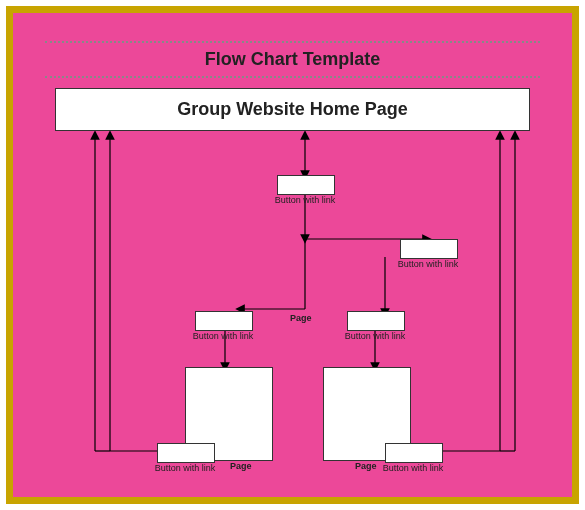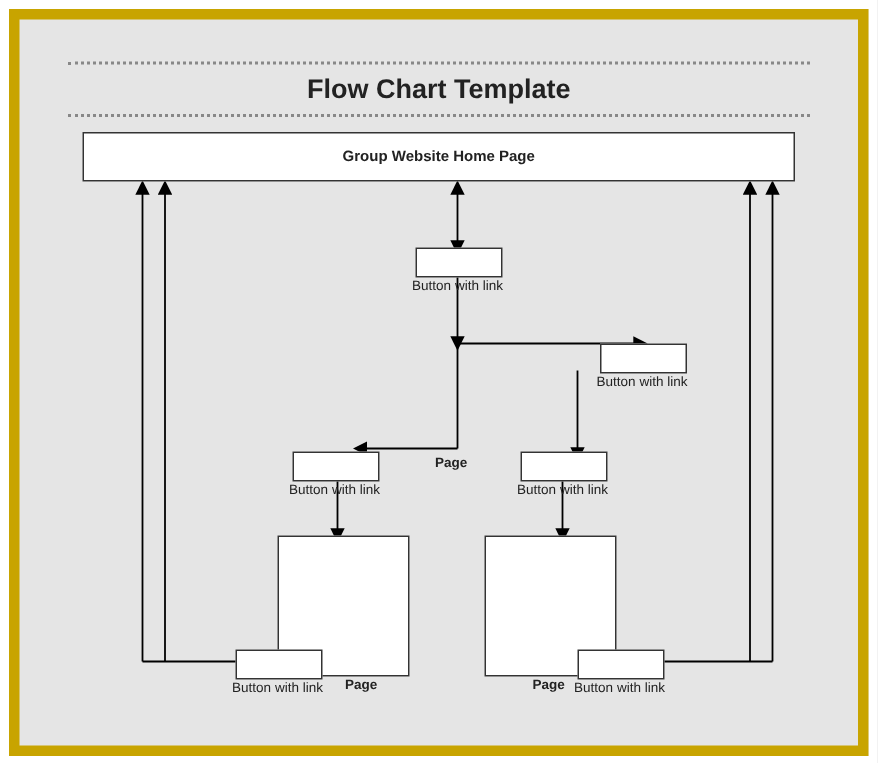--- a/index.html
+++ b/index.html
@@ -1,21 +1,21 @@
 <!DOCTYPE html>
 <html><head>
 <meta charset="utf-8">
 <style>
   html,body{margin:0;padding:0;}
   body{width:585px;height:510px;position:relative;font-family:Arial,Helvetica,sans-serif;background:#fff;}
-  .frame{position:absolute;left:6px;top:6px;right:6px;bottom:6px;border:7px solid #c8a400;background:#e5e5e5;}
+  .frame{position:absolute;left:6px;top:6px;right:6px;bottom:6px;border:7px solid #c8a400;background:#ec4899;}
   .inner{position:absolute;left:22px;right:22px;top:28px;bottom:18px;}
   .dots{border-top:2px dotted #888;height:0;margin:0 10px;}
   .title{text-align:center;font-weight:bold;font-size:18px;padding:6px 0 6px 0;color:#222;}
-  .hero{margin:10px 20px 0 20px;border:1px solid #333;padding:10px 0;text-align:center;font-weight:bold;font-size:10px;color:#222;background:#fff;}
+  .hero{margin:10px 20px 0 20px;border:1px solid #333;padding:10px 0;text-align:center;font-weight:bold;font-size:18px;color:#222;background:#fff;}
   .small-label{font-size:9px;color:#222;}
   .box{border:1px solid #333;background:#fff;}
   svg{display:block;}
 </style>
 </head>
 <body>
 
 <div class="frame">
   <div class="inner">
 

